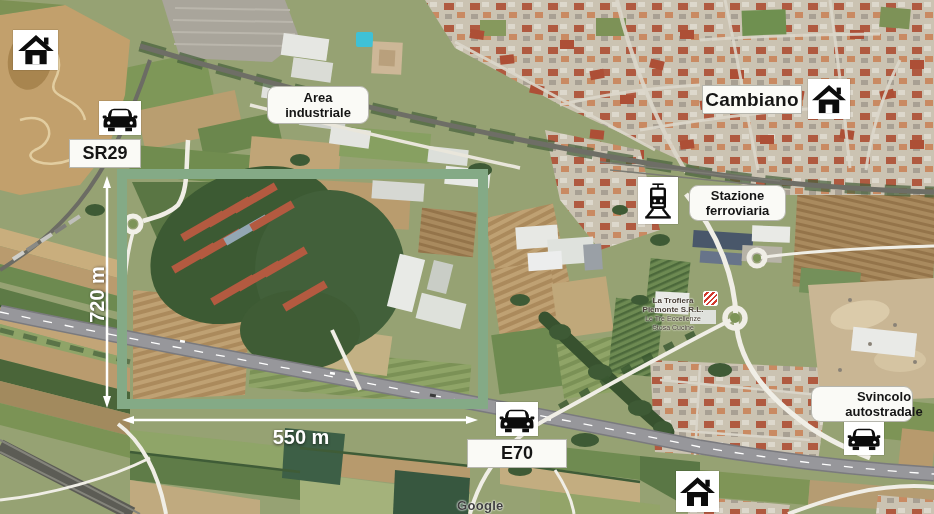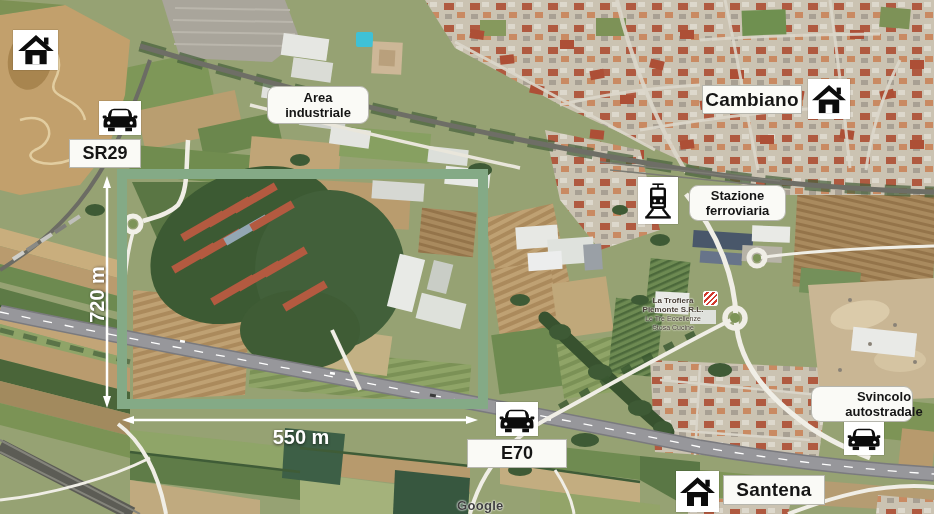--- a/index.html
+++ b/index.html
@@ -439,19 +439,16 @@
 
   <div class="map-label lbl-sm" style="left:811px;top:386px;width:102px;height:36px;padding-left:44px;">
     <span>Svincolo</span>
     <span>autostradale</span>
   </div>
 
   <div class="map-label lbl-md" style="left:467px;top:439px;width:100px;height:29px;">
     <span>E70</span>
   </div>
 
-  <div class="map-label lbl-lg" style="left:723px;top:475px;width:102px;height:30px;">
-    <span>Santena</span>
-  </div>
 
   <div id="google-credit">Google</div>
 
 </div>
 
 </body></html>

